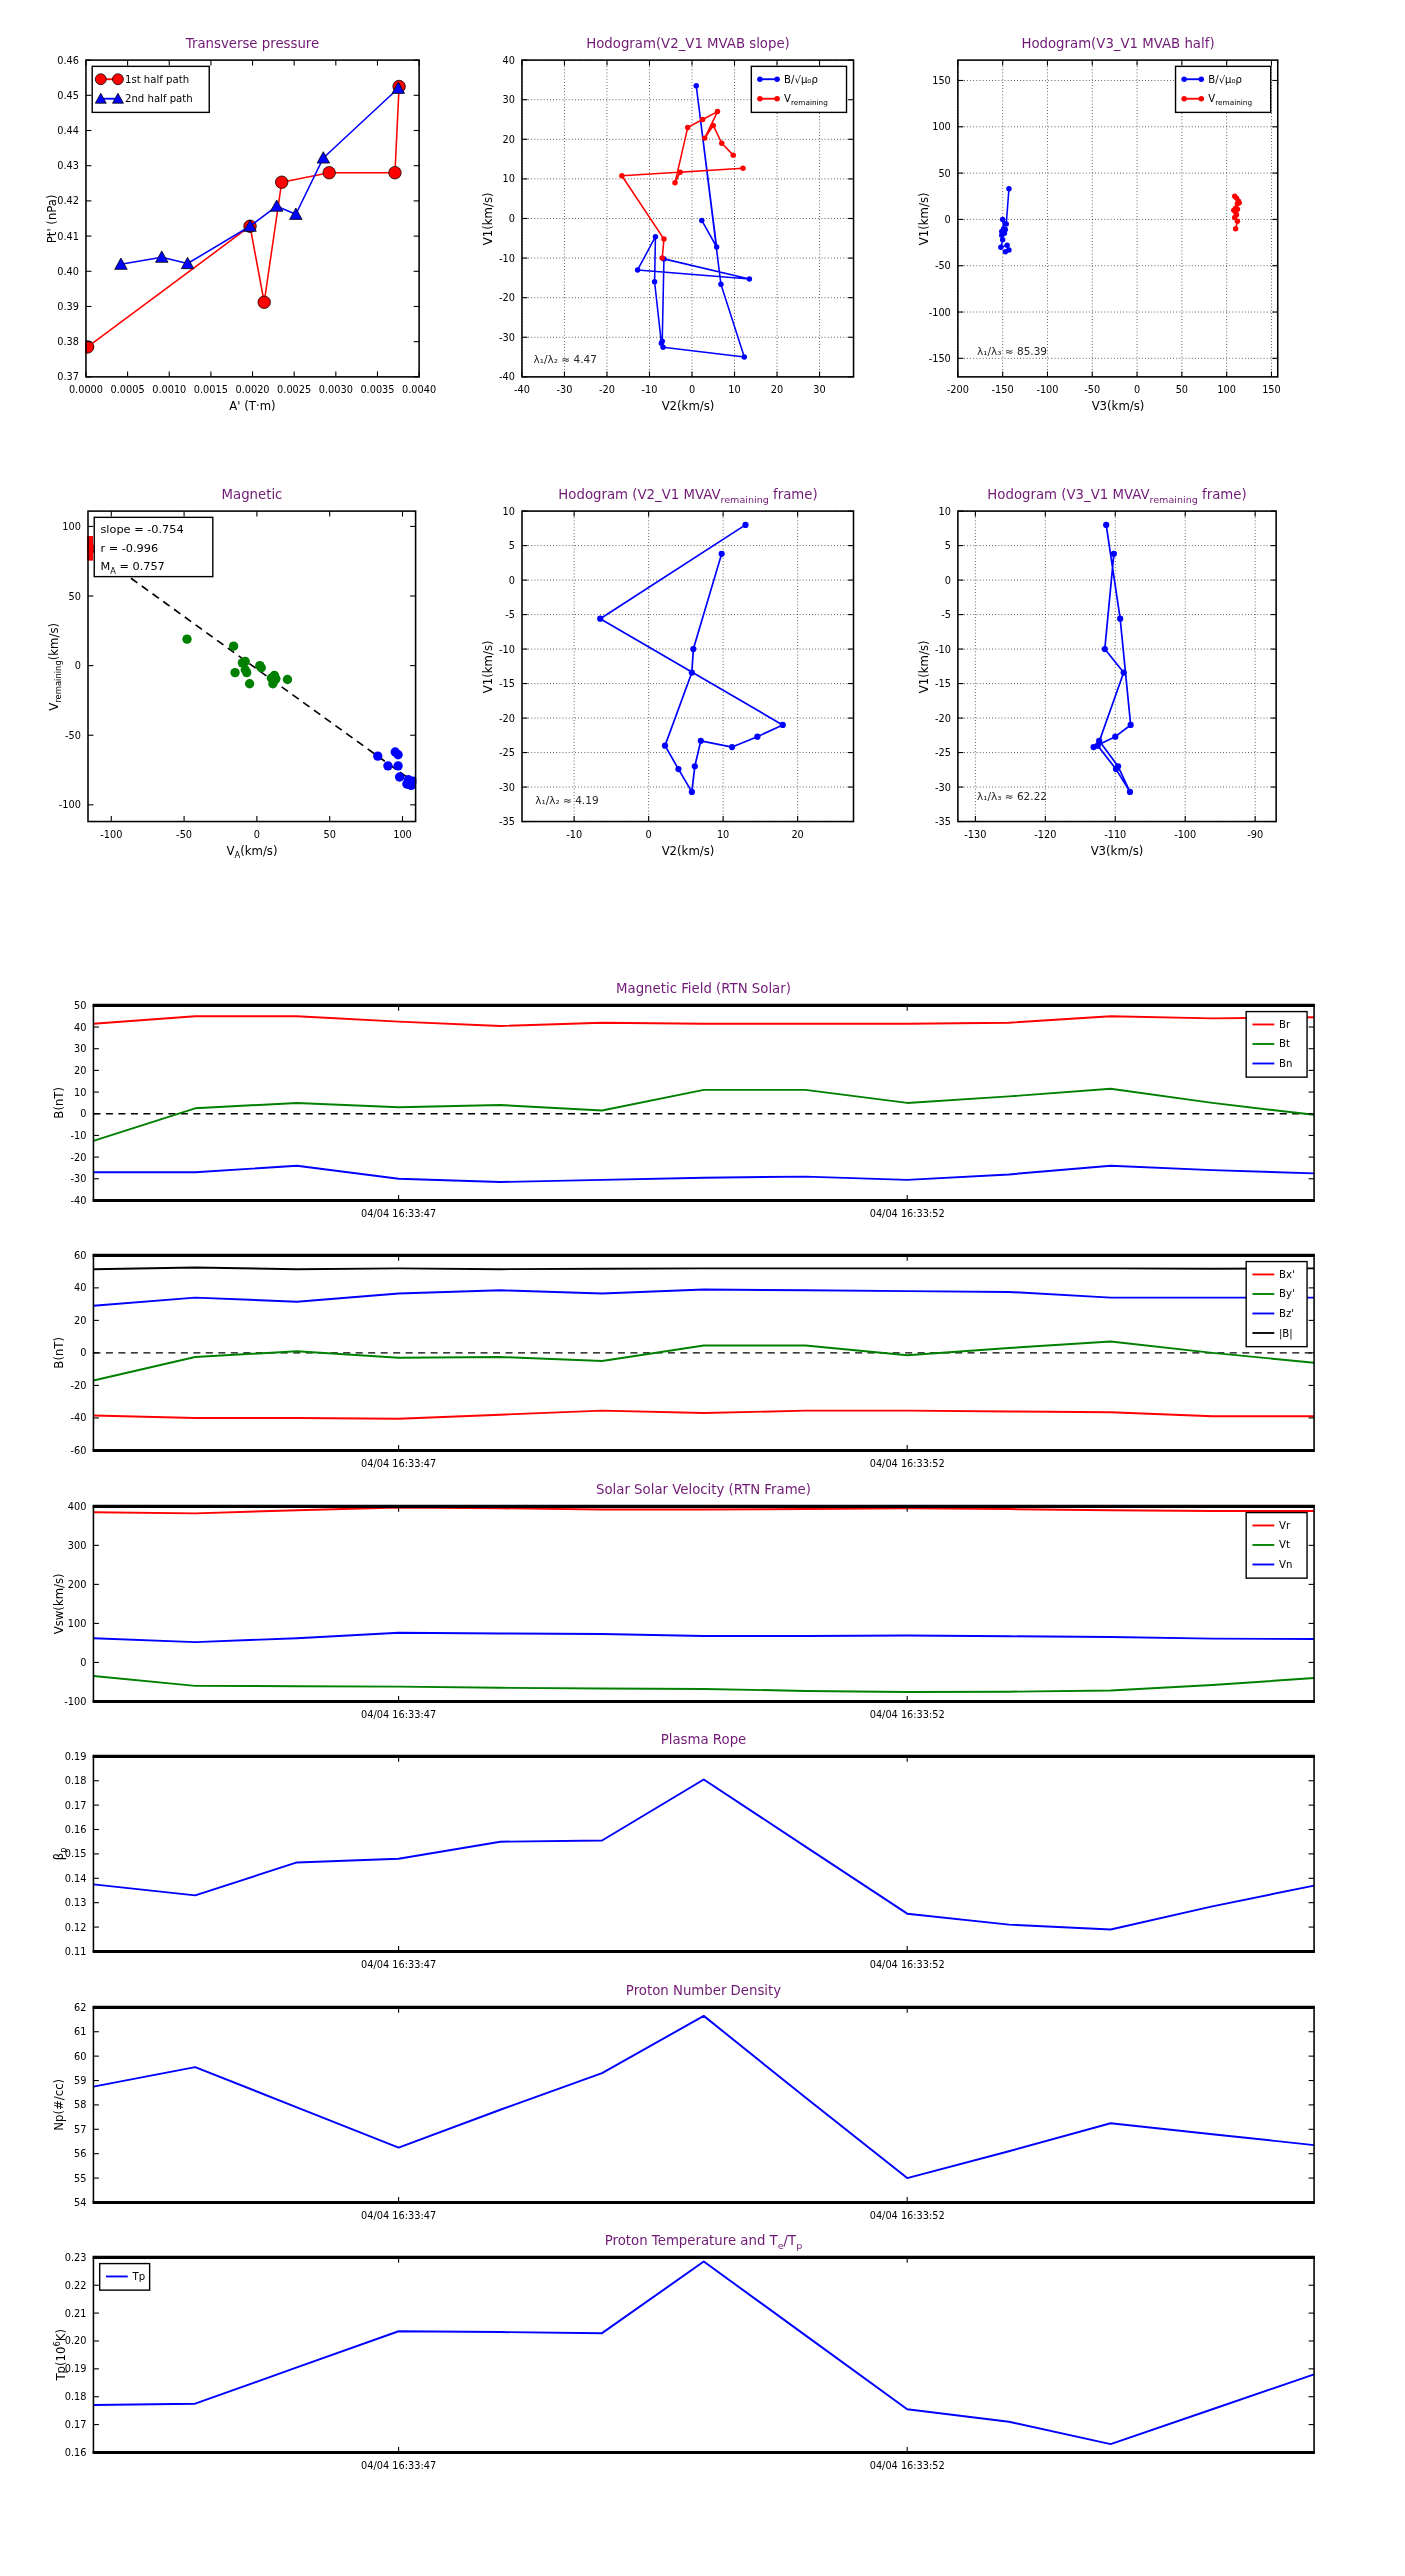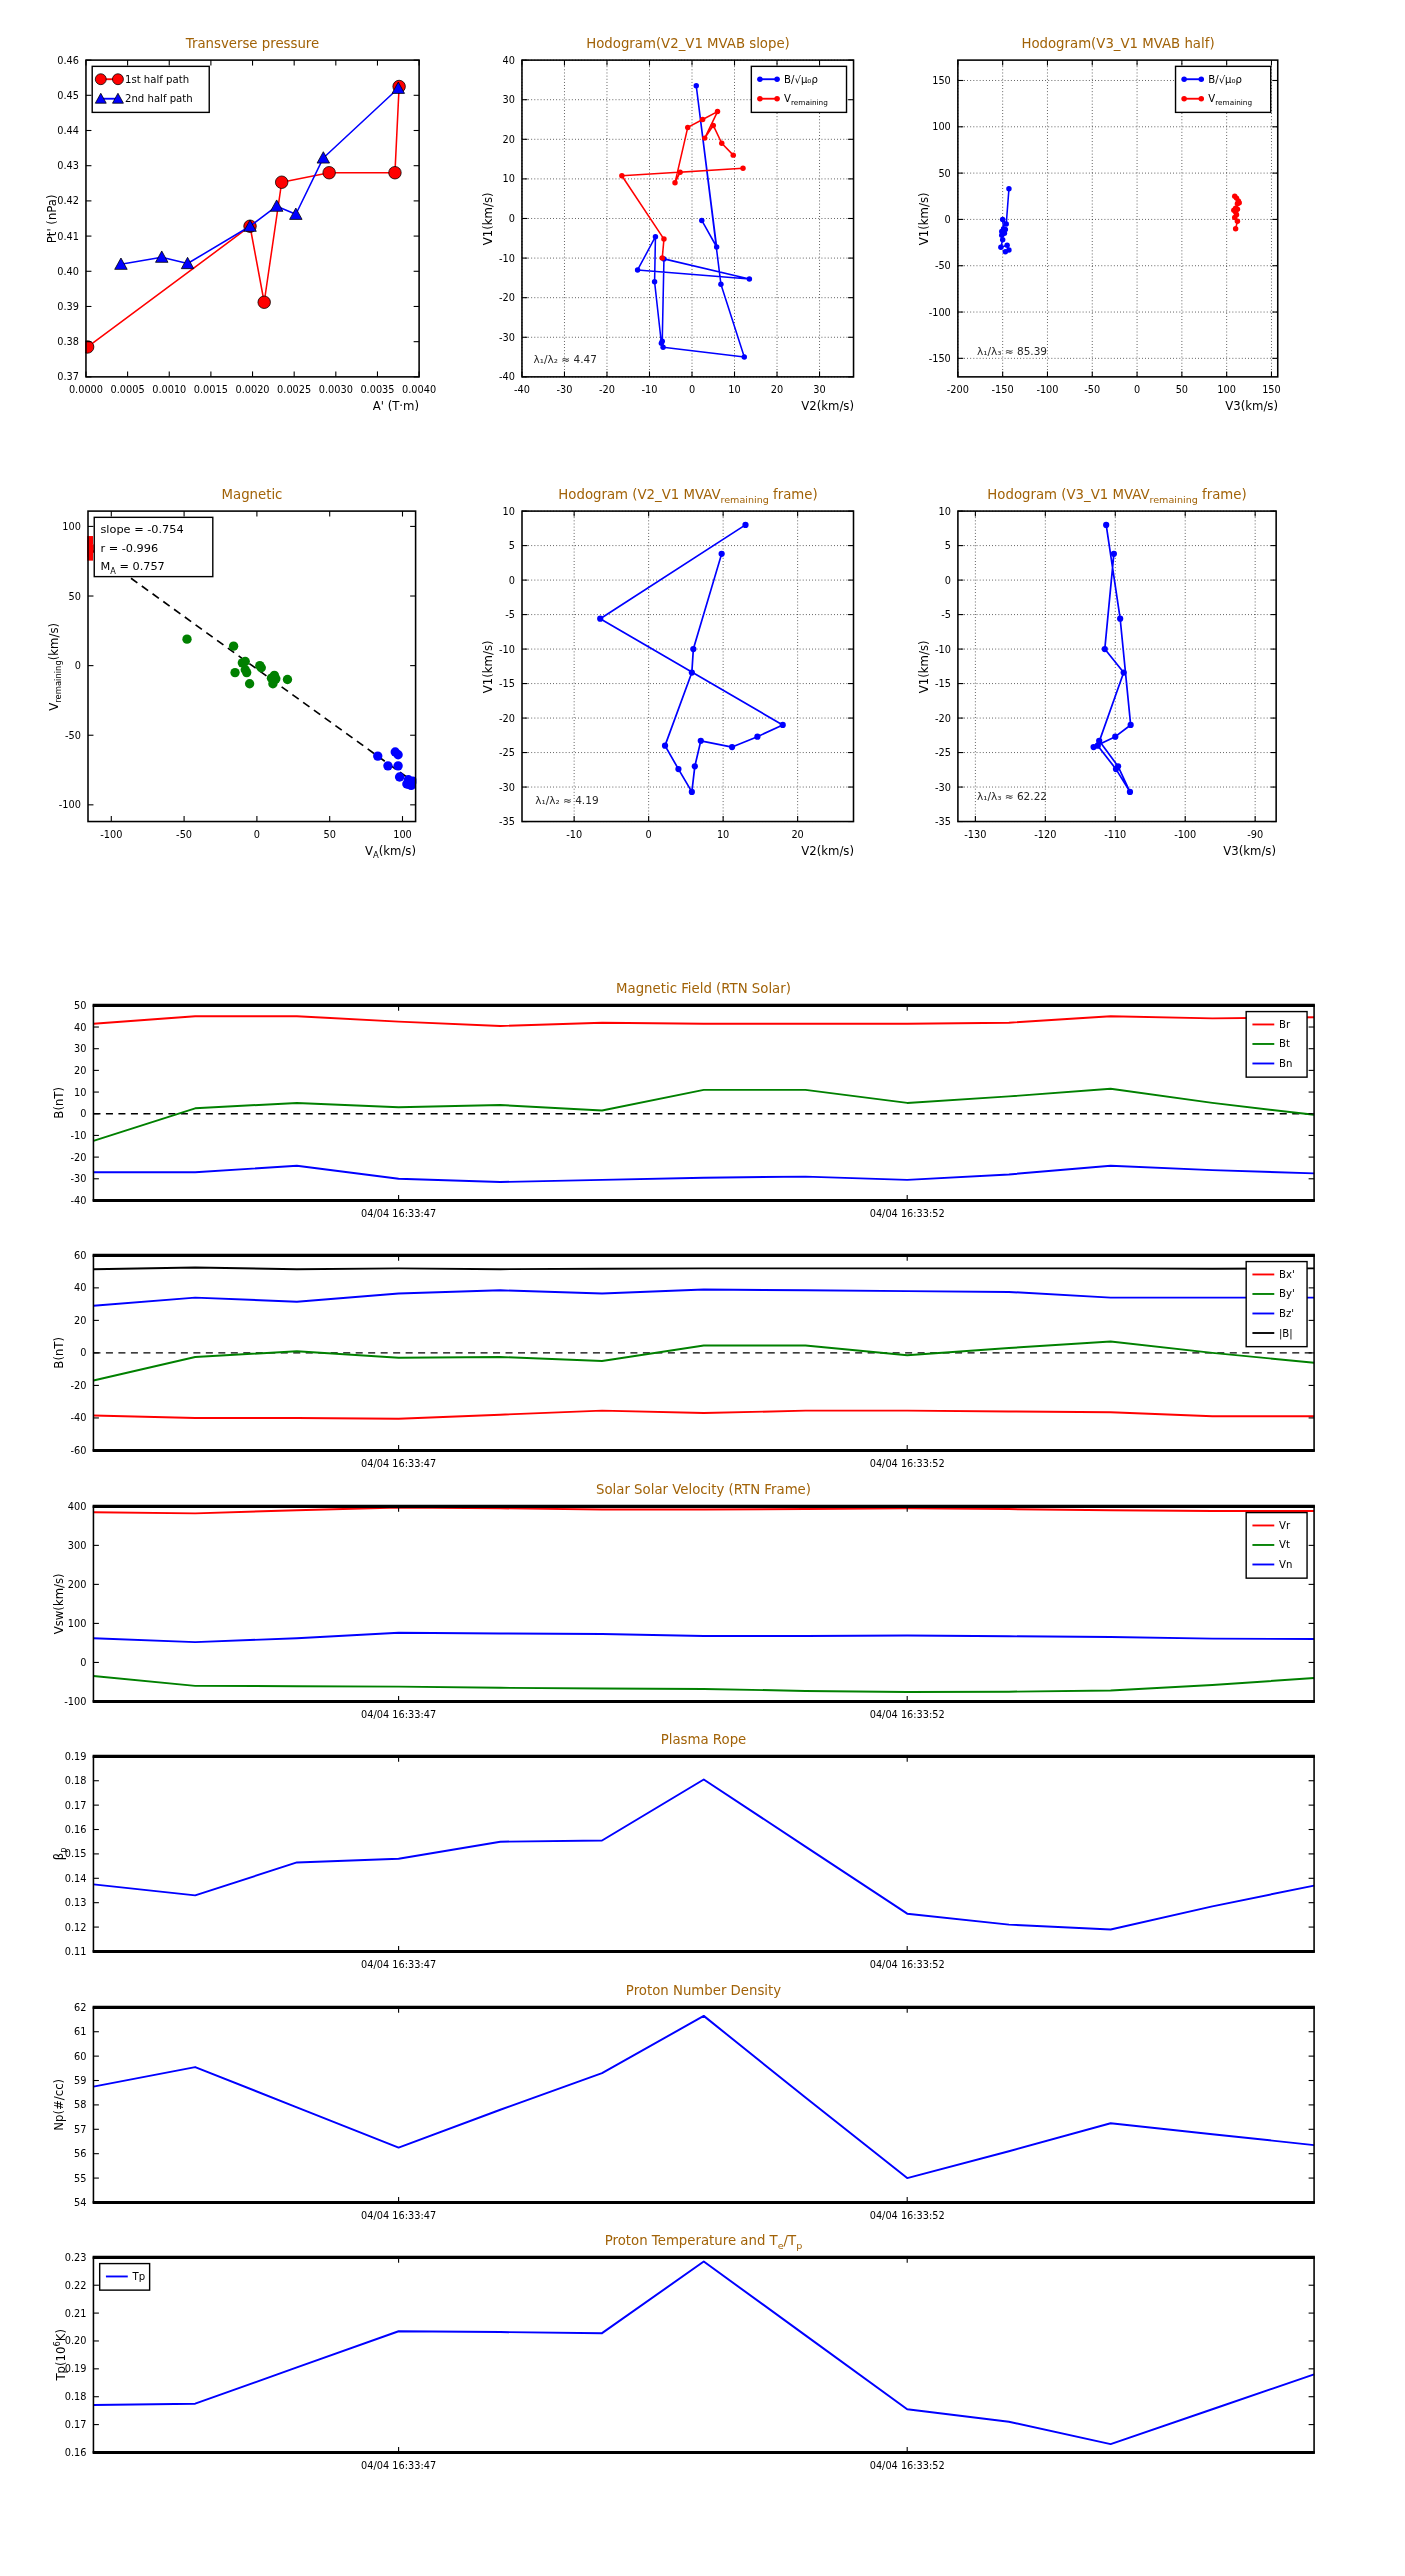--- a/index.html
+++ b/index.html
@@ -7,25 +7,25 @@
     position:relative;
     width:1405px;height:2576px;
     background:#ffffff;
     font-family:"DejaVu Sans","Liberation Sans",sans-serif;
     color:#000;
     overflow:hidden;
   }
   .panel{position:absolute;}
   .ptitle{
     position:absolute;top:11px;left:var(--ml);width:var(--bw);
-    text-align:center;font-size:13.3px;color:#a16207;white-space:nowrap;
+    text-align:center;font-size:13.3px;color:#701a75;white-space:nowrap;
   }
   .pxlabel{
     position:absolute;top:calc(var(--mt) + var(--bh) + 22px);
-    left:var(--ml);width:var(--bw);text-align:right;font-size:11.7px;white-space:nowrap;
+    left:var(--ml);width:var(--bw);text-align:center;font-size:11.7px;white-space:nowrap;
   }
   .pylabel{
     position:absolute;
     width:var(--bh);height:15.6px;
     left:calc(var(--ml) - 34px - var(--bh)/2);
     top:calc(var(--mt) + var(--bh)/2 - 7.8px);
     transform:rotate(-90deg);
     text-align:center;font-size:11.7px;white-space:nowrap;
   }
   .plot{position:absolute;left:0;top:0;}

